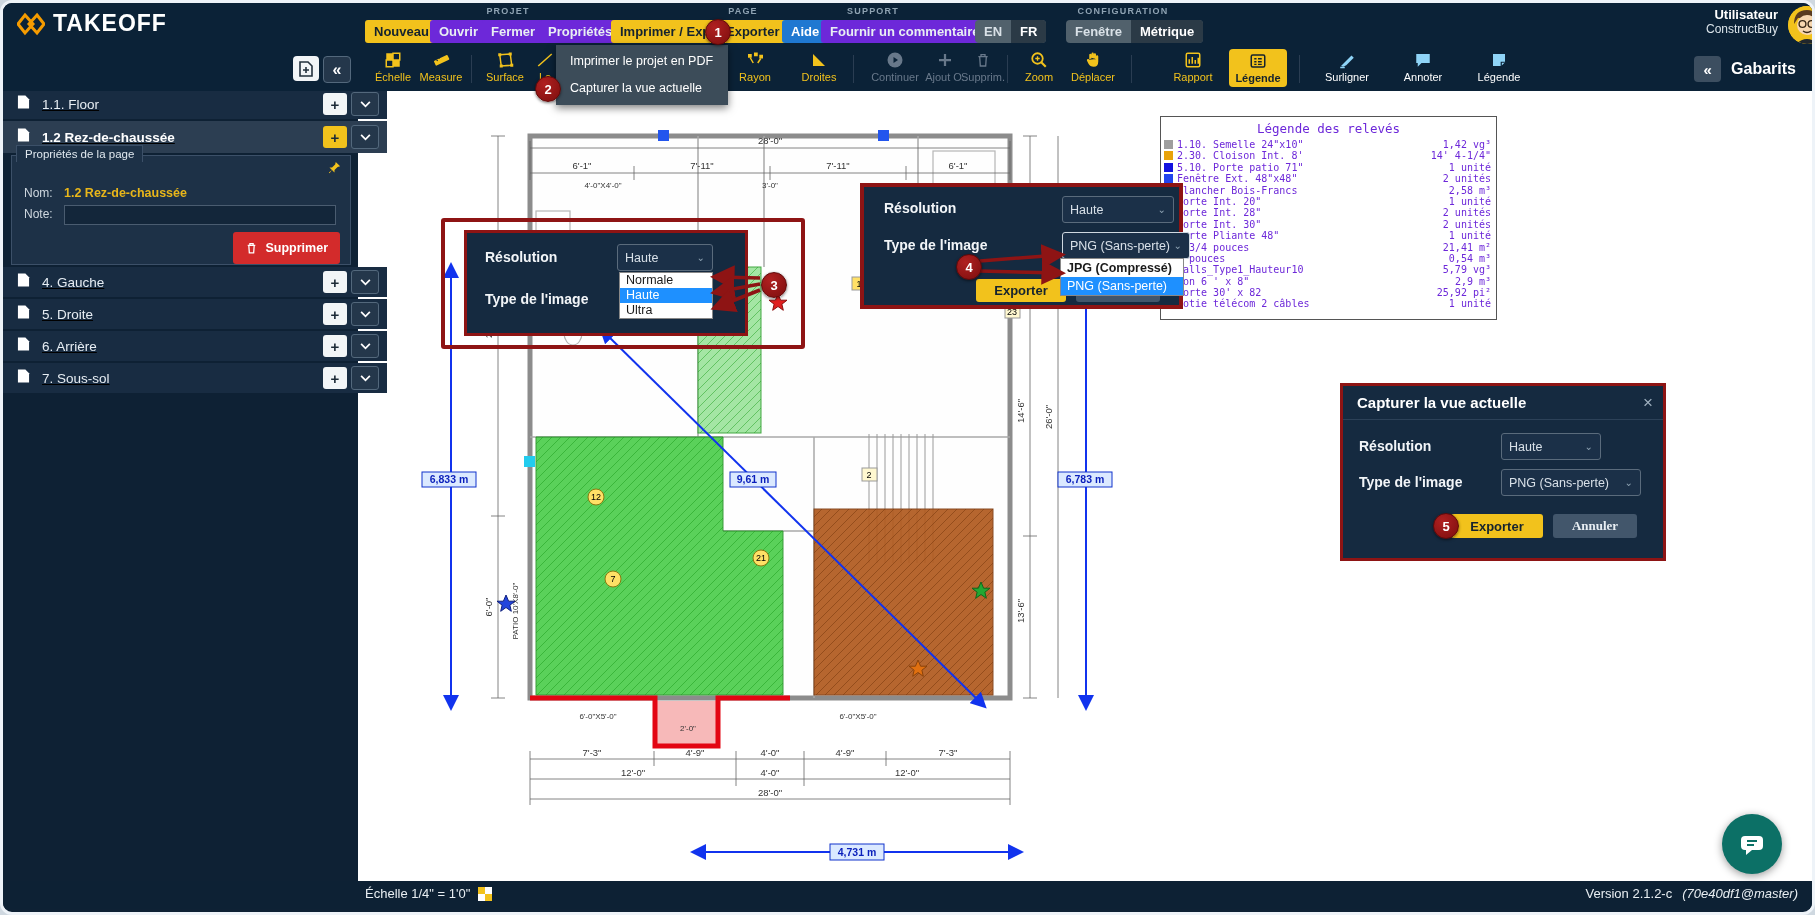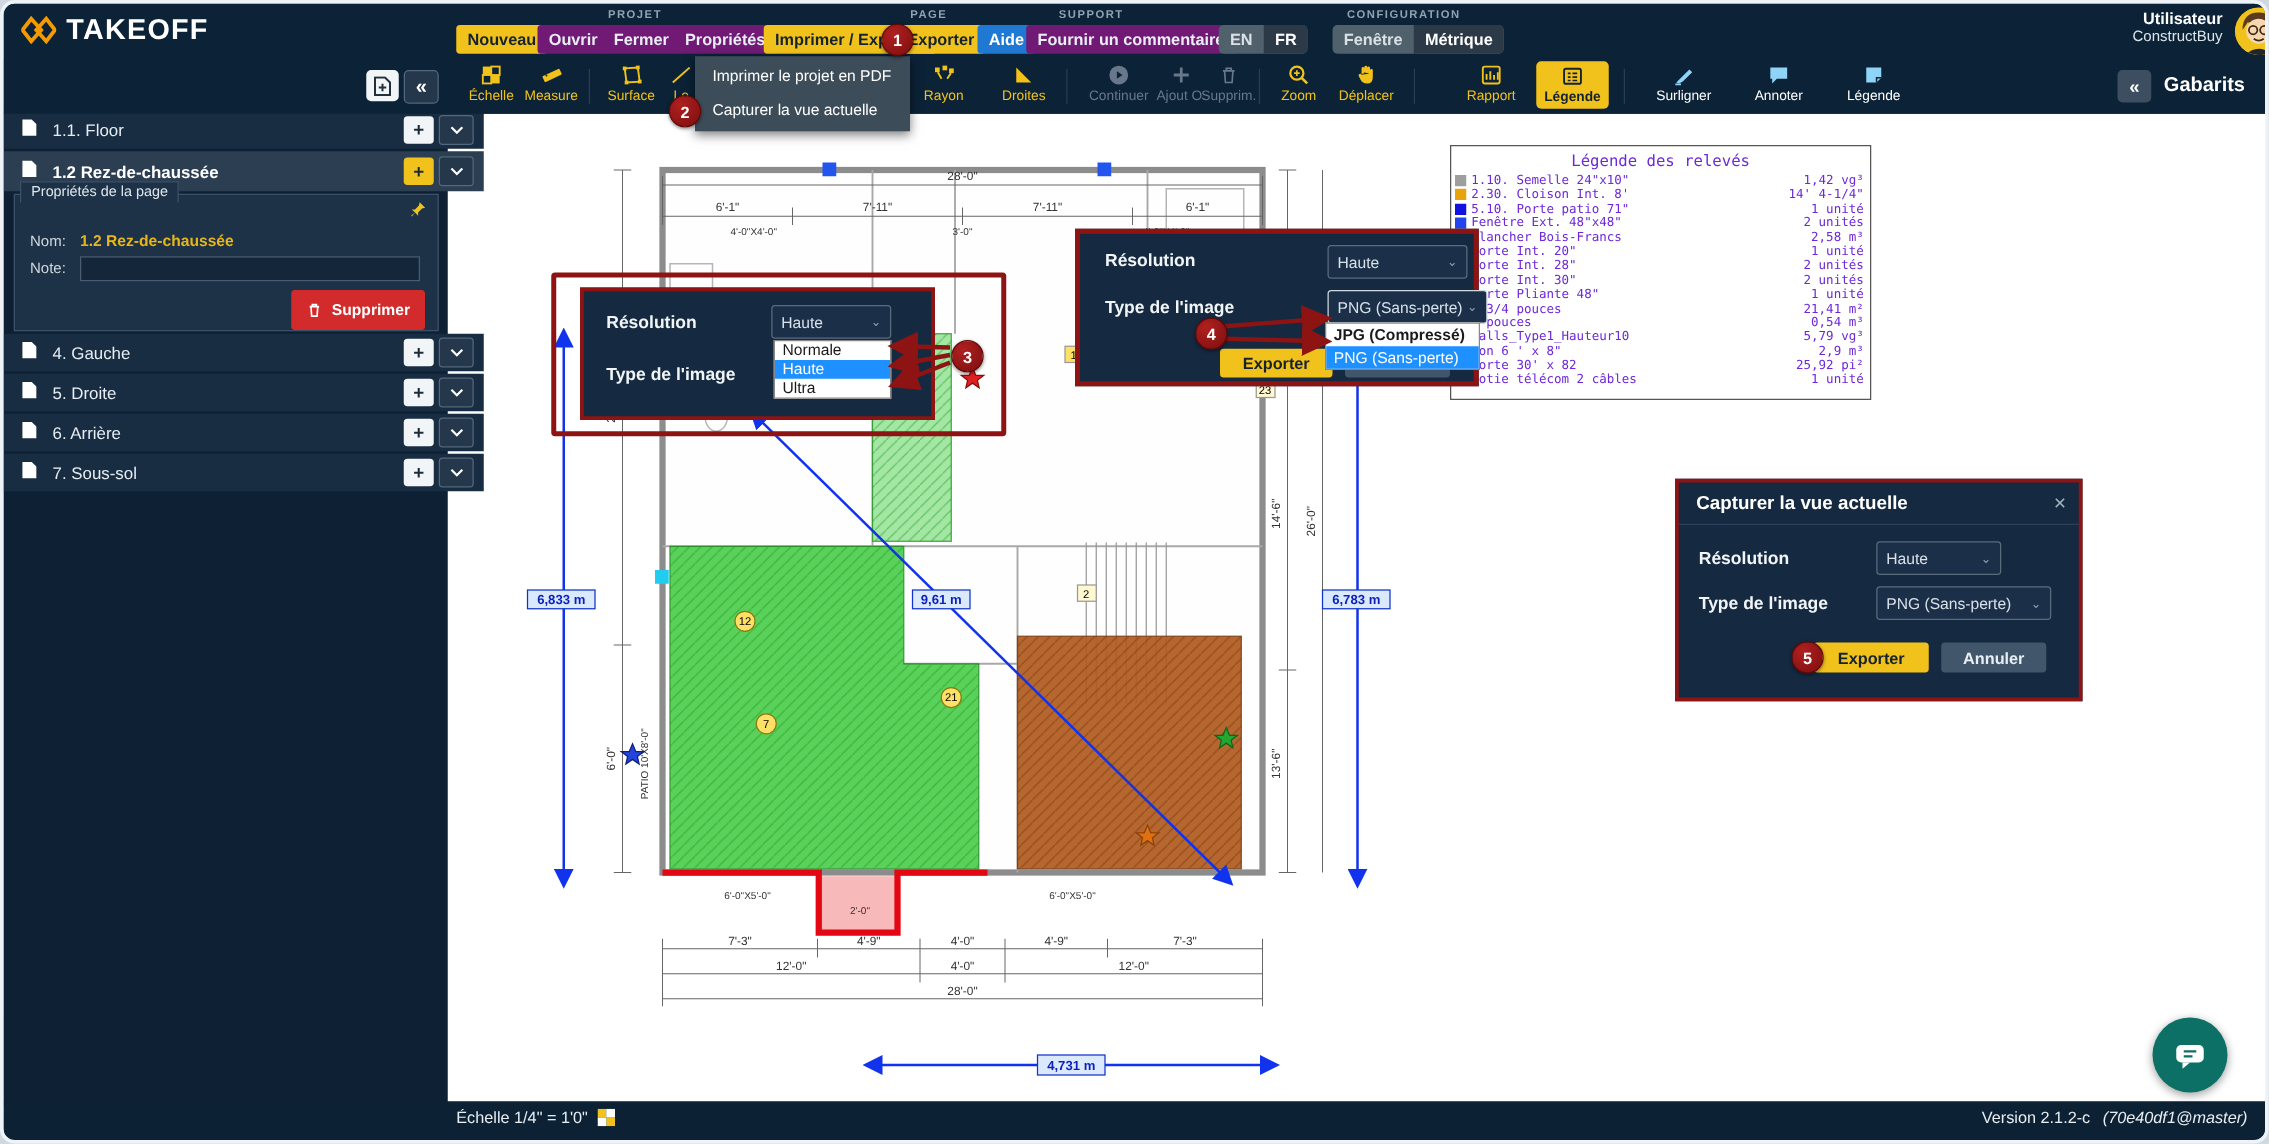--- a/index.html
+++ b/index.html
@@ -4,21 +4,21 @@
 <style>
   html,body{margin:0;padding:0;background:#cfd8e0;font-family:"Liberation Sans",sans-serif;}
   .app{position:relative;width:1815px;height:915px;box-sizing:border-box;background:var(--panel-bg);
        border:3px solid #eef3f8;border-radius:12px;overflow:hidden;}
   
   .topbar{position:absolute;left:0;top:0;width:100%;height:44px;background:var(--topbar-bg);z-index:6;padding-left:28px;}
   .logo{position:absolute;left:14px;top:7px;display:flex;align-items:center;gap:8px;}
   .logo-text{color:#fff;font-size:23px;font-weight:bold;letter-spacing:1px;}
   .sec-label{position:absolute;top:3px;font-size:9px;font-weight:bold;letter-spacing:1.2px;color:#8fa3b3;text-align:center;}
   .btn{position:absolute;top:17px;height:23px;line-height:23px;padding:0 9px;border-radius:3px;
-       font-size:13px;font-weight:bold;color:#e8eef3;background:#701a75;white-space:nowrap;cursor:pointer;}
+       font-size:13px;font-weight:bold;color:#e8eef3;background:#6d28d9;white-space:nowrap;cursor:pointer;}
   .btn.yellow{background:var(--accent-yellow);color:#15232e;}
   .btn.blue{background:var(--accent-blue);color:#fff;}
   .seg-group{position:absolute;top:17px;display:inline-flex;background:#51616c;border-radius:4px;overflow:hidden;height:23px;}
   .seg{padding:0 9px;line-height:23px;font-size:13px;font-weight:bold;color:#d9e1e7;cursor:pointer;}
   .seg.active{background:#2b3a46;color:#fff;}
   .user-block{position:absolute;right:62px;top:4px;text-align:right;color:#fff;}
   .user-name{font-size:13px;font-weight:bold;}
   .user-org{font-size:12px;color:#dbe4ea;}
   .avatar{position:absolute;right:14px;top:3px;width:38px;height:38px;border-radius:50%;background:var(--accent-yellow);overflow:hidden;}
   
@@ -35,21 +35,21 @@
   .sq-btn{position:absolute;width:26px;height:25px;border-radius:4px;display:flex;align-items:center;justify-content:center;cursor:pointer;}
   .sq-btn.light{background:#f2f5f7;color:#22303c;}
   .sq-btn.dark{background:#24374b;border:1px solid #53687c;color:#fff;font-weight:bold;}
   .gabarits{position:absolute;right:16px;top:9px;display:flex;align-items:center;gap:10px;color:#fff;font-size:16px;font-weight:bold;}
   .gab-btn{width:27px;height:26px;border-radius:4px;background:#3c4e60;color:#fff;display:flex;align-items:center;justify-content:center;font-size:15px;font-weight:bold;cursor:pointer;}
   
   .menu{position:absolute;left:553px;top:42px;width:172px;background:#3c4c59;box-shadow:0 3px 8px rgba(0,0,0,.5);z-index:8;padding:3px 0;}
   .menu-item{height:27px;line-height:27px;padding:0 14px;color:#fff;font-size:12.5px;white-space:nowrap;cursor:pointer;}
   
   .sidebar{position:absolute;left:0;top:44px;width:355px;height:838px;background:#0e2134;z-index:4;}
-  .srow{position:absolute;left:0;width:384px;height:30px;background:#182c42;display:flex;align-items:center;cursor:pointer;}
+  .srow{position:absolute;left:0;width:384px;height:30px;background:#182c42;display:flex;align-items:center;cursor:pointer;text-decoration:underline;}
   .srow .ficon{margin-left:14px;}
   .srow .slabel{margin-left:12px;color:#e6edf3;font-size:13.5px;}
   .srow.selected{background:#2c3e52;height:32px;}
   .srow.selected .slabel{font-weight:bold;color:#fff;}
   .plus-btn{position:absolute;right:40px;top:50%;transform:translateY(-50%);width:24px;height:22px;border-radius:3px;
             background:#f2f5f7;color:#1c2a36;font-weight:bold;font-size:15px;display:flex;align-items:center;justify-content:center;cursor:pointer;}
   .plus-btn.yellow{background:var(--accent-yellow);}
   .chev-btn{position:absolute;right:8px;top:50%;transform:translateY(-50%);width:26px;height:22px;border-radius:3px;
             background:#24374b;border:1px solid #53687c;color:#fff;display:flex;align-items:center;justify-content:center;cursor:pointer;}
   .props{position:absolute;left:8px;top:108px;width:338px;height:108px;background:#1d3147;border:1px solid #3c5068;}
@@ -76,21 +76,21 @@
   .dlg .dlabel{position:absolute;font-size:14px;font-weight:bold;color:#f2f5f8;}
   .sel{position:absolute;background:#1b3048;border:1px solid #5a6b7c;border-radius:3px;color:#d8e0e8;
        font-size:12.5px;display:flex;align-items:center;justify-content:space-between;padding:0 7px;cursor:pointer;}
   .sel .car{color:#8fa3b3;font-size:10px;}
   .optlist{position:absolute;background:#fff;border:1px solid #888;z-index:7;}
   .opt{font-size:12.5px;color:#1a1a1a;padding:0 6px;white-space:nowrap;cursor:pointer;}
   .opt.hl{background:var(--select-highlight);color:#fff;}
   .dlg-btn{position:absolute;height:23px;border-radius:3px;font-size:13px;font-weight:bold;display:flex;
            align-items:center;justify-content:center;cursor:pointer;}
   .dlg-btn.yellow{background:var(--accent-yellow);color:#15232e;}
-  .dlg-btn.gray{background:#42566b;color:#e8eef3;}
+  .dlg-btn.gray{background:#42566b;color:#e8eef3;font-family:Liberation Serif, serif;}
   .dlg-title{position:absolute;left:0;top:0;right:0;height:33px;border-bottom:1px solid #2c4158;
              font-size:15px;font-weight:bold;display:flex;align-items:center;padding-left:14px;}
   .dlg-close{position:absolute;right:10px;top:7px;color:#9fb0bf;font-size:17px;cursor:pointer;}
   .ann-rect{position:absolute;border:4px solid var(--annotation-red);border-radius:3px;z-index:4;pointer-events:none;}
   .circle-badge{position:absolute;width:24px;height:24px;border-radius:50%;z-index:10;
                 background:radial-gradient(circle at 35% 30%,#b02020,#7c0e0e);border:1px solid #5f0808;
                 color:#fff;font-size:13px;font-weight:bold;display:flex;align-items:center;justify-content:center;
                 box-shadow:0 1px 3px rgba(0,0,0,.5);}
   .overlay-arrows{position:absolute;left:0;top:0;z-index:9;pointer-events:none;}
   

